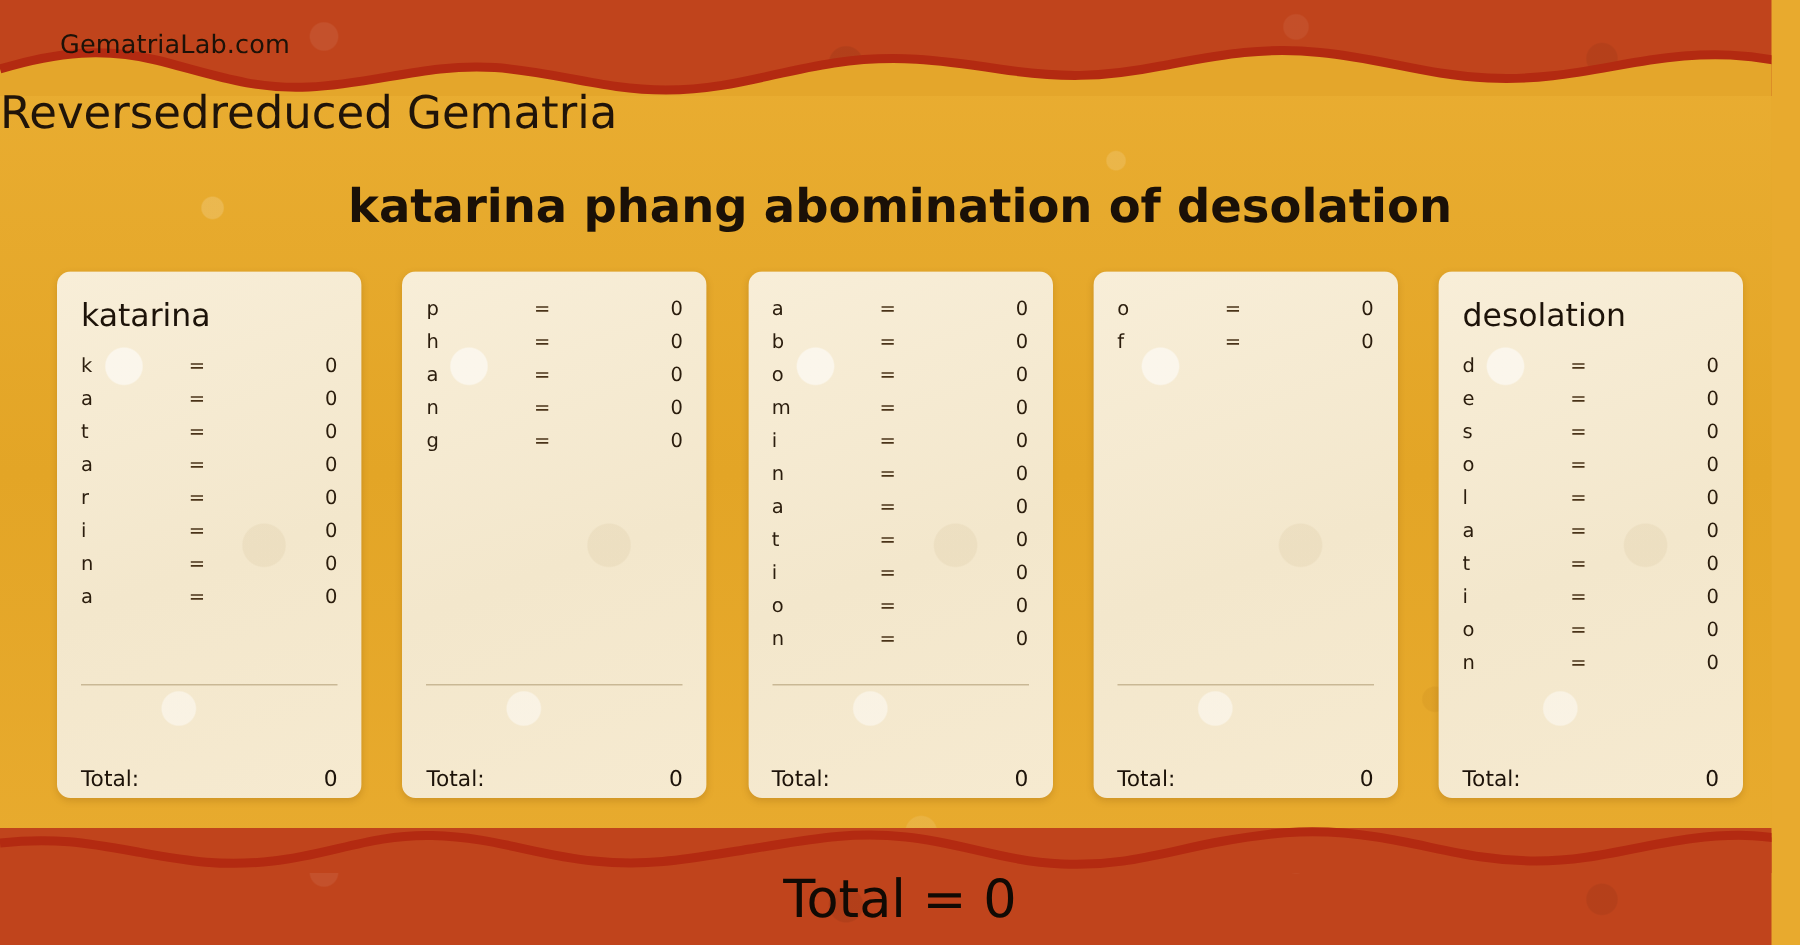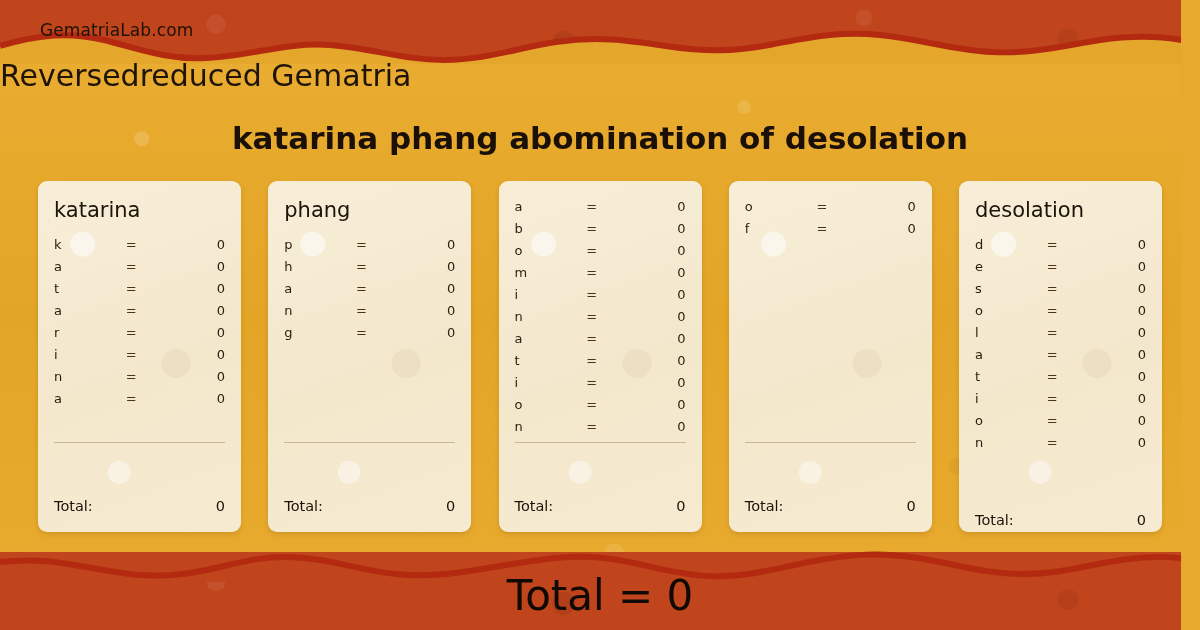--- a/index.html
+++ b/index.html
@@ -112,21 +112,21 @@
     width: 203px;
     height: 351px;
     background-color: #f6ebd2;
     background-image:
       radial-gradient(circle at 22% 18%, rgba(255,255,255,.55) 0 12px, transparent 13px),
       radial-gradient(circle at 68% 52%, rgba(190,165,115,.12) 0 14px, transparent 15px),
       radial-gradient(circle at 40% 83%, rgba(255,255,255,.45) 0 11px, transparent 12px),
       linear-gradient(160deg, #f8eed8 0%, #f3e7cc 55%, #f6ead0 100%);
     border-radius: 9px;
     box-shadow: 0 2px 5px rgba(120,70,10,.22);
-    padding: 18px 16px 14px 16px;
+    padding: 18px 16px 0 16px;
     display: flex;
     flex-direction: column;
     position: relative;
     overflow: hidden;
   }
 
   .card-title {
     font-size: 21px;
     color: #1d1309;
     margin-bottom: 16px;
@@ -162,21 +162,21 @@
     margin-top: 43px;
   }
 
   
   #footer-total {
     position: absolute;
     bottom: 10px;
     left: 0;
     width: 1200px;
     text-align: center;
-    font-size: 42px;
+    font-size: 35px;
     color: #110a04;
     z-index: 6;
     font-weight: 400;
   }
 </style>
 </head>
 <body>
 
 <div id="stage">
 
@@ -257,21 +257,20 @@
             <span class="val">0</span>
           </div>
         </div>
         <div class="divider"></div>
         <div class="total-row">
           <span>Total:</span>
           <span>0</span>
         </div>
       </div>
       <div class="card">
-        <div class="card-title">phang</div>
         <div class="rows">
           <div class="row">
             <span class="letter">p</span>
             <span class="eq">=</span>
             <span class="val">0</span>
           </div>
           <div class="row">
             <span class="letter">h</span>
             <span class="eq">=</span>
             <span class="val">0</span>

